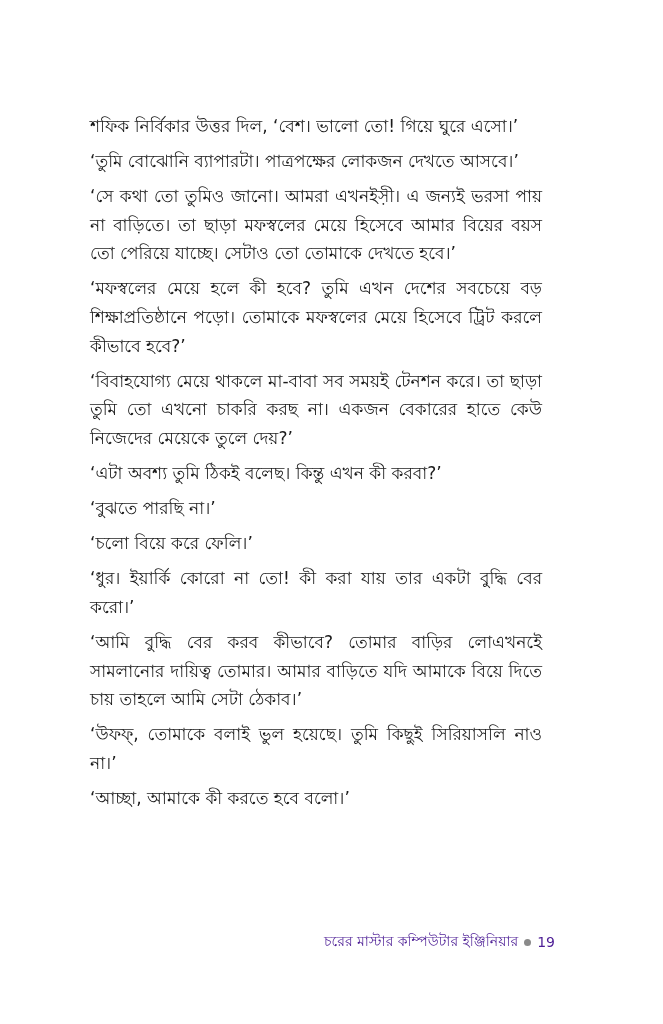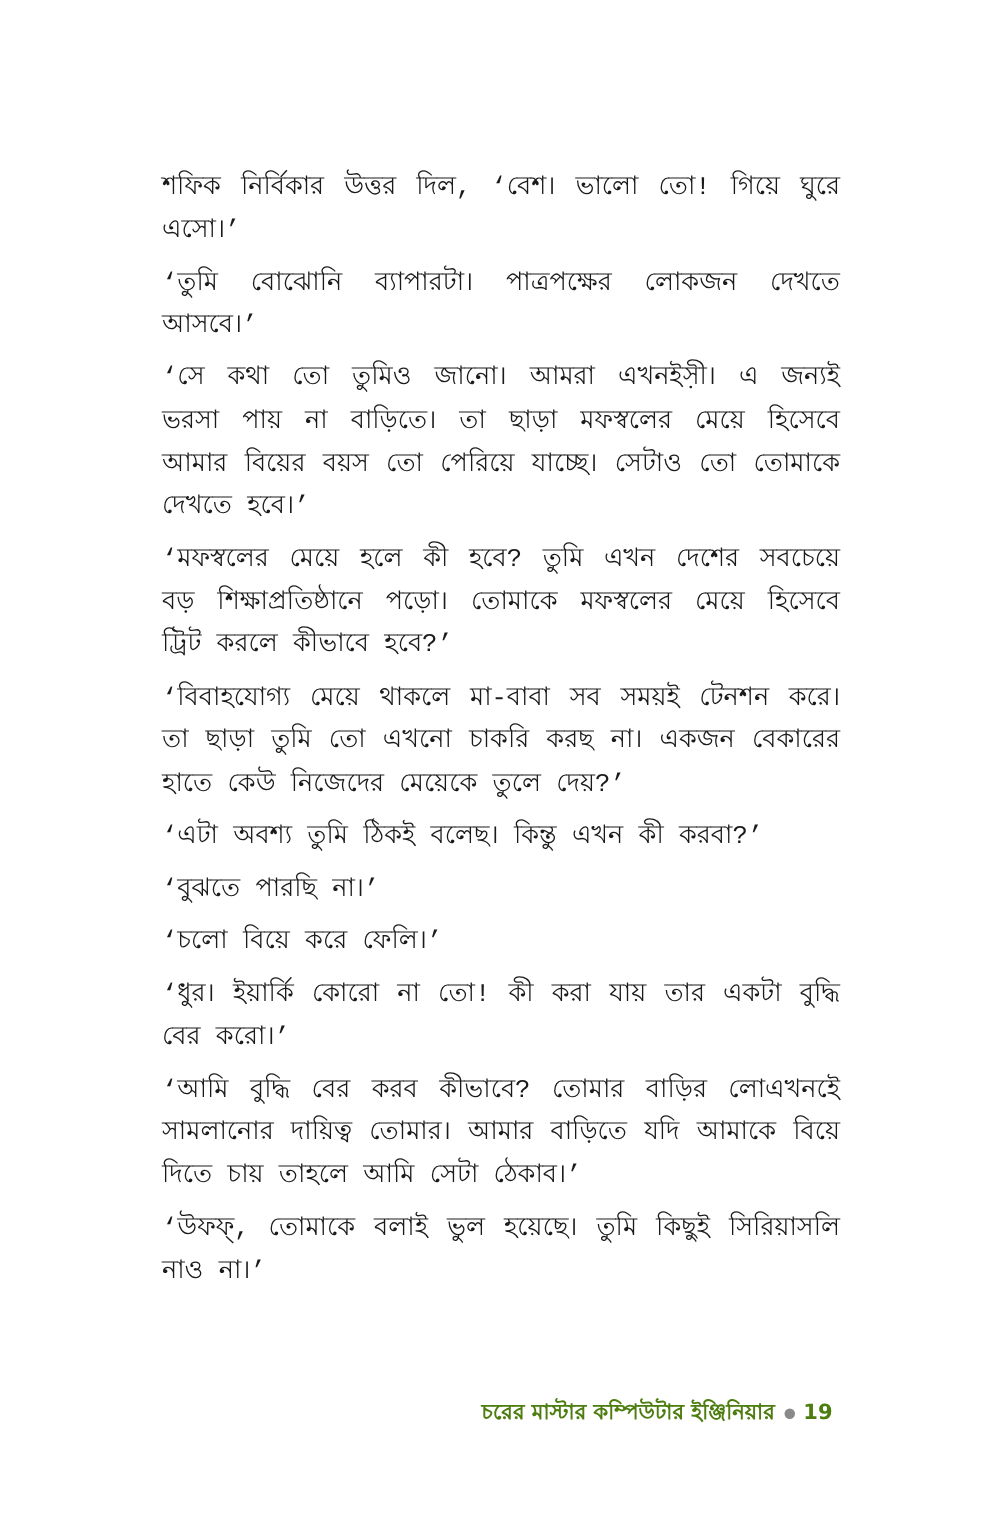--- a/index.html
+++ b/index.html
@@ -2,34 +2,34 @@
 <html><head>
 <meta charset="utf-8">
 <style>
   html, body { margin: 0; padding: 0; background: #ffffff; }
   body {
     width: 663px; height: 1024px; position: relative; overflow: hidden;
     font-family: "DejaVu Sans", "Liberation Sans", sans-serif;
     color: #1a1a1a;
   }
   .page {
-    position: absolute; left: 108px; top: 112px; width: 452px; font-family: Liberation Mono, monospace;
+    position: absolute; left: 90px; top: 112px; width: 452px;
   }
   .para {
     margin: 0 0 6.5px 0;
     font-size: 17px;
     line-height: 28.6px;
     text-align: justify;
     text-align-last: left;
     letter-spacing: 0;
   }
   .footer {
     position: absolute; right: 108px; top: 930px;
-    font-size: 14px; color: #4d7c0f; white-space: nowrap;
-    display: flex; align-items: center; gap: 6px; font-weight: bold;
+    font-size: 14px; color: #4c1d95; white-space: nowrap;
+    display: flex; align-items: center; gap: 6px;
   }
   .bullet {
     display: inline-block; width: 7px; height: 7px; border-radius: 50%;
     background: #8a8a8a;
   }
 </style>
 </head>
 <body>
 
 <div class="page">
@@ -37,19 +37,20 @@
   <p class="para">‘তুমি বোঝোনি ব্যাপারটা। পাত্রপক্ষের লোকজন দেখতে আসবে।’</p>
   <p class="para">‘সে কথা তো তুমিও জানো। আমরা এখনই়সী। এ জন্যই ভরসা পায় না বাড়িতে। তা ছাড়া মফস্বলের মেয়ে হিসেবে আমার বিয়ের বয়স তো পেরিয়ে যাচ্ছে। সেটাও তো তোমাকে দেখতে হবে।’</p>
   <p class="para">‘মফস্বলের মেয়ে হলে কী হবে? তুমি এখন দেশের সবচেয়ে বড় শিক্ষাপ্রতিষ্ঠানে পড়ো। তোমাকে মফস্বলের মেয়ে হিসেবে ট্রিট করলে কীভাবে হবে?’</p>
   <p class="para">‘বিবাহযোগ্য মেয়ে থাকলে মা-বাবা সব সময়ই টেনশন করে। তা ছাড়া তুমি তো এখনো চাকরি করছ না। একজন বেকারের হাতে কেউ নিজেদের মেয়েকে তুলে দেয়?’</p>
   <p class="para">‘এটা অবশ্য তুমি ঠিকই বলেছ। কিন্তু এখন কী করবা?’</p>
   <p class="para">‘বুঝতে পারছি না।’</p>
   <p class="para">‘চলো বিয়ে করে ফেলি।’</p>
   <p class="para">‘ধুর। ইয়ার্কি কোরো না তো! কী করা যায় তার একটা বুদ্ধি বের করো।’</p>
   <p class="para">‘আমি বুদ্ধি বের করব কীভাবে? তোমার বাড়ির লোএখনইে সামলানোর দায়িত্ব তোমার। আমার বাড়িতে যদি আমাকে বিয়ে দিতে চায় তাহলে আমি সেটা ঠেকাব।’</p>
   <p class="para">‘উফফ্, তোমাকে বলাই ভুল হয়েছে। তুমি কিছুই সিরিয়াসলি নাও না।’</p>
+  <p class="para">‘আচ্ছা, আমাকে কী করতে হবে বলো।’</p>
 </div>
 
 <div class="footer">
   <span>চরের মাস্টার কম্পিউটার ইঞ্জিনিয়ার</span>
   <span class="bullet"></span>
   <span>19</span>
 </div>
 
 </body></html>

